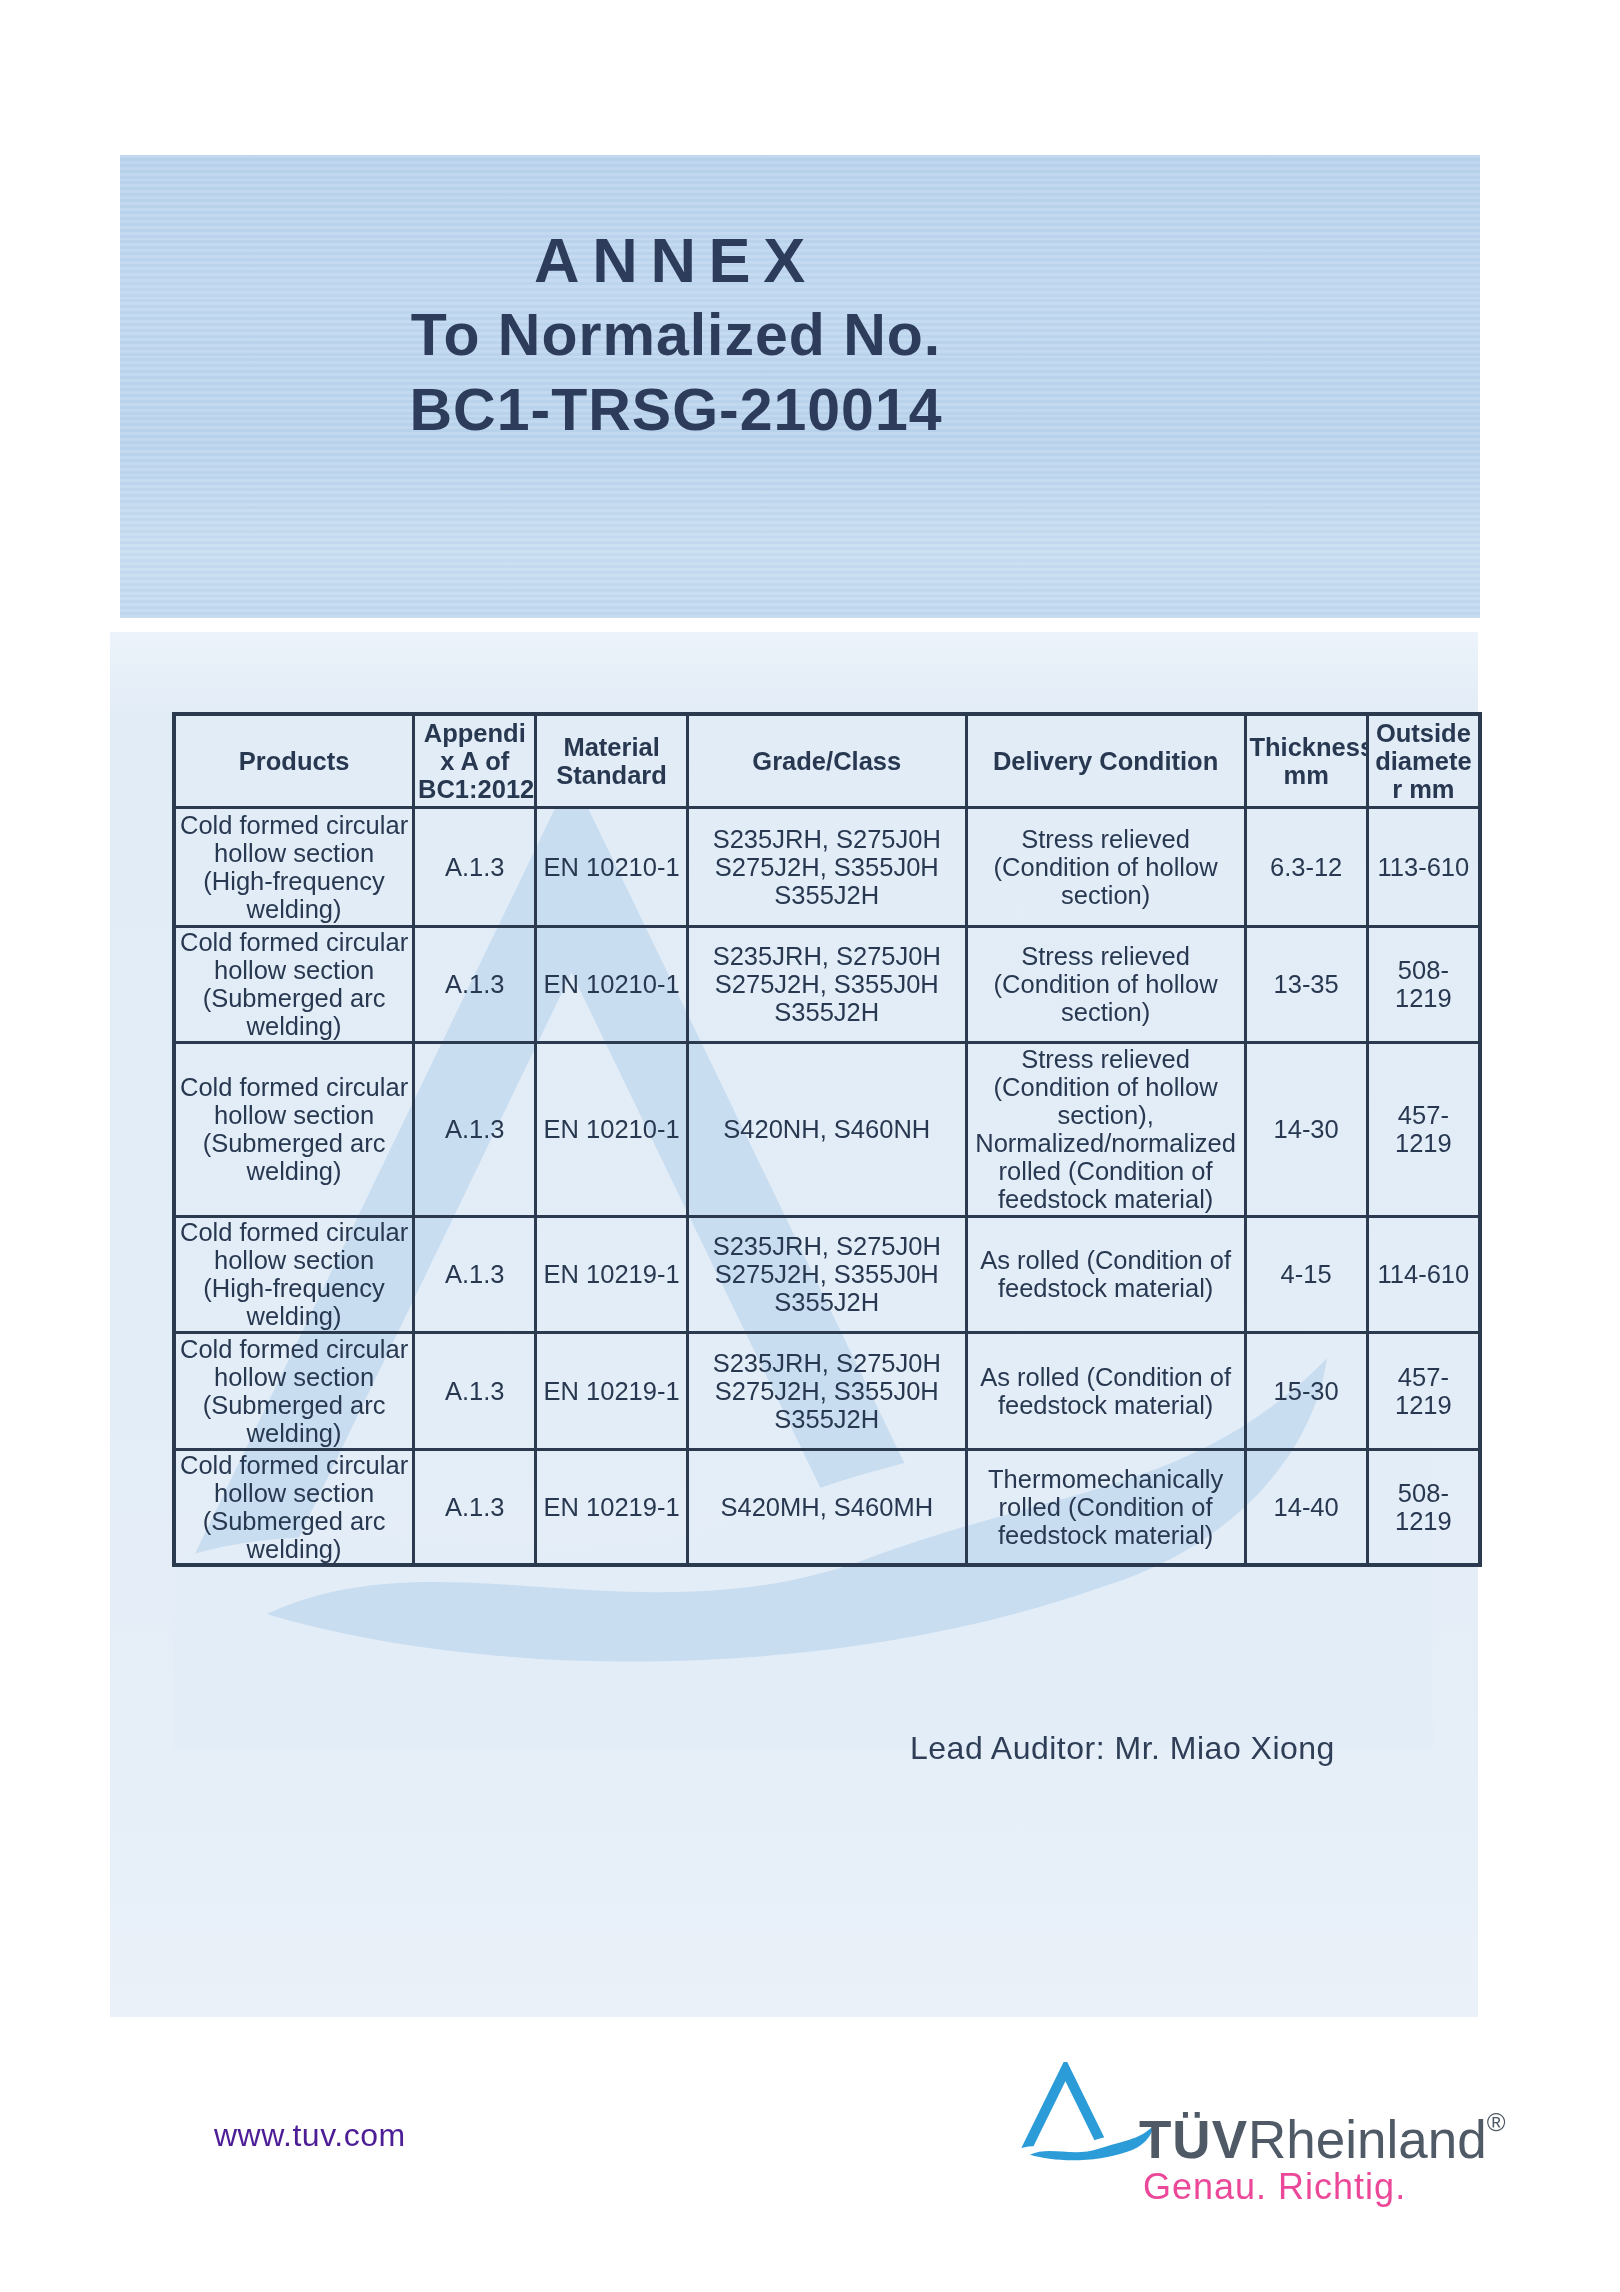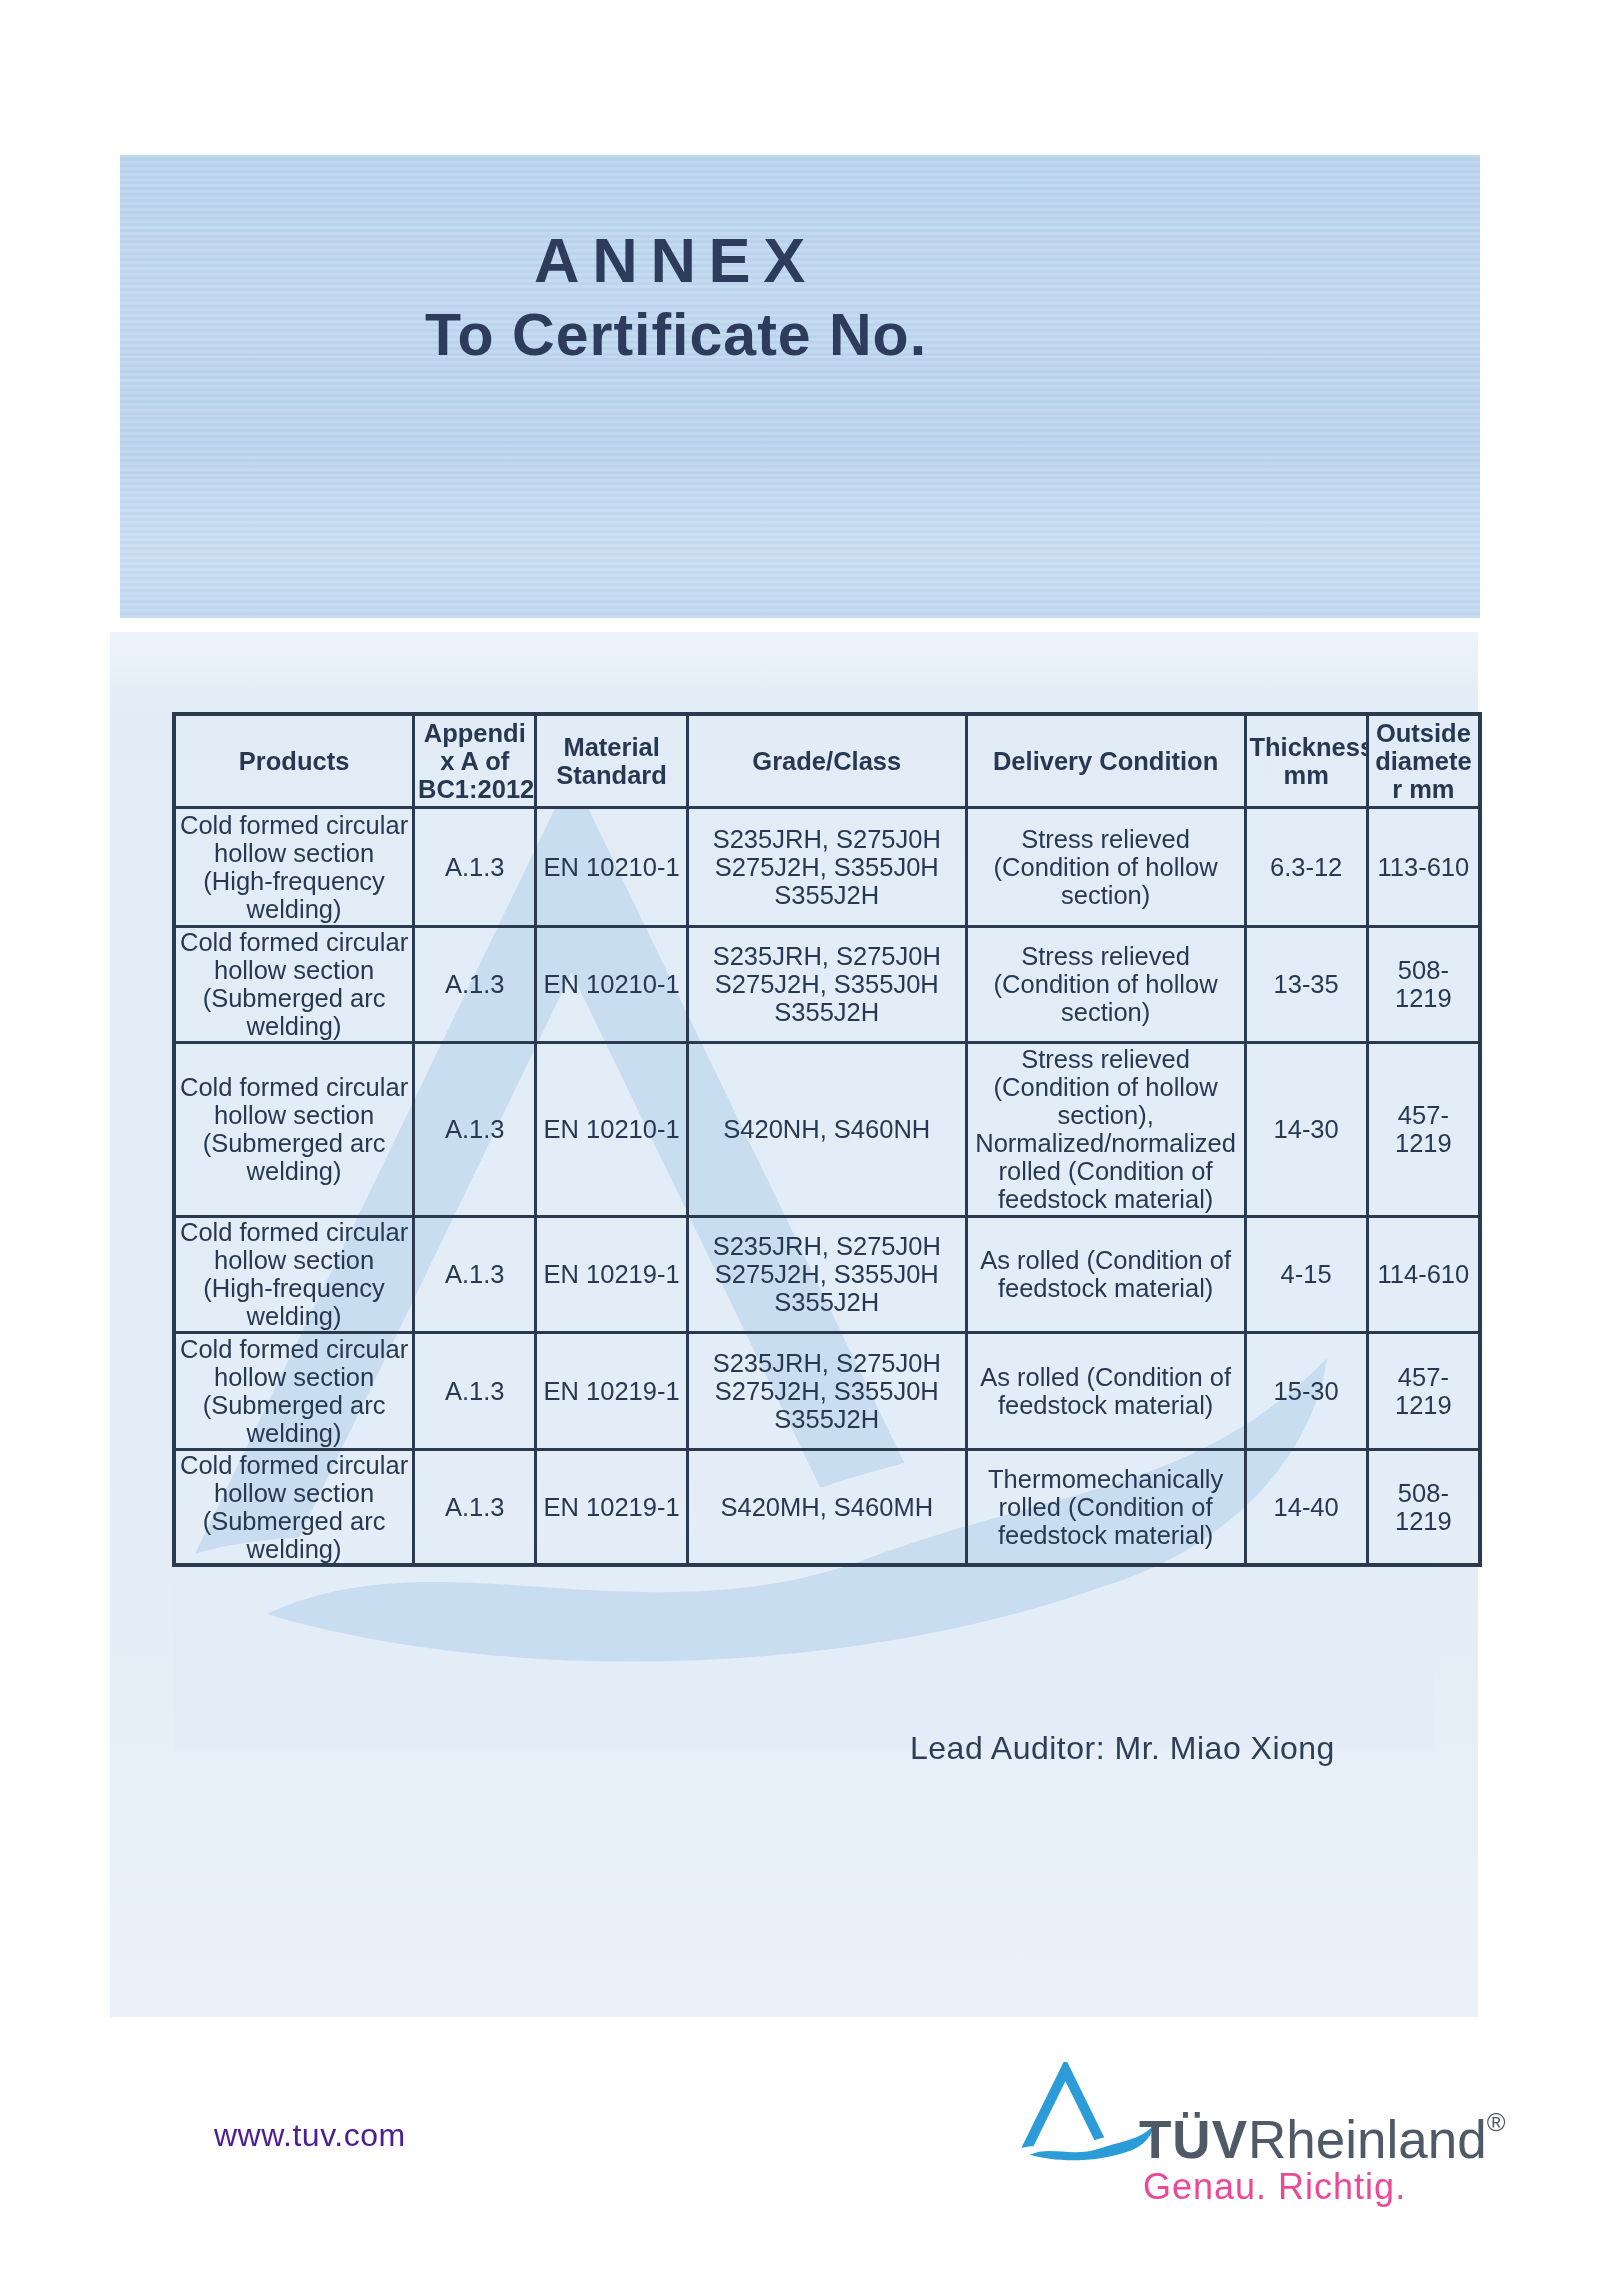--- a/index.html
+++ b/index.html
@@ -76,21 +76,22 @@
 </head>
 <body>
 
 <div class="page">
 
   <div class="band-top"></div>
   <div class="band-body"></div>
 
   <div class="title">
     <div class="title-line title-annex">ANNEX</div>
-    <div class="title-line">To Certificate No.</div>
+    <div class="title-line">To Normalized No.</div>
+    <div class="title-line">BC1-TRSG-210014</div>
   </div>
 
   <svg class="watermark" viewBox="0 0 190 150" preserveAspectRatio="none" aria-hidden="true">
     <path d="M60 10 L113 118 L7 118 Z" fill="none" stroke="#c9ddf1" stroke-width="13"></path>
     <path d="M0 112 C30 102 60 118 90 104 C120 92 150 94 190 68 L190 140 L0 140 Z" fill="#e3edf7"></path>
     <path d="M14 120 C40 108 70 124 104 112 C134 101 154 102 174 82 C172 96 160 110 140 116 C100 130 48 130 14 120 Z" fill="#c9ddf1"></path>
   </svg>
 
   <table class="cert-table">
     <colgroup>

